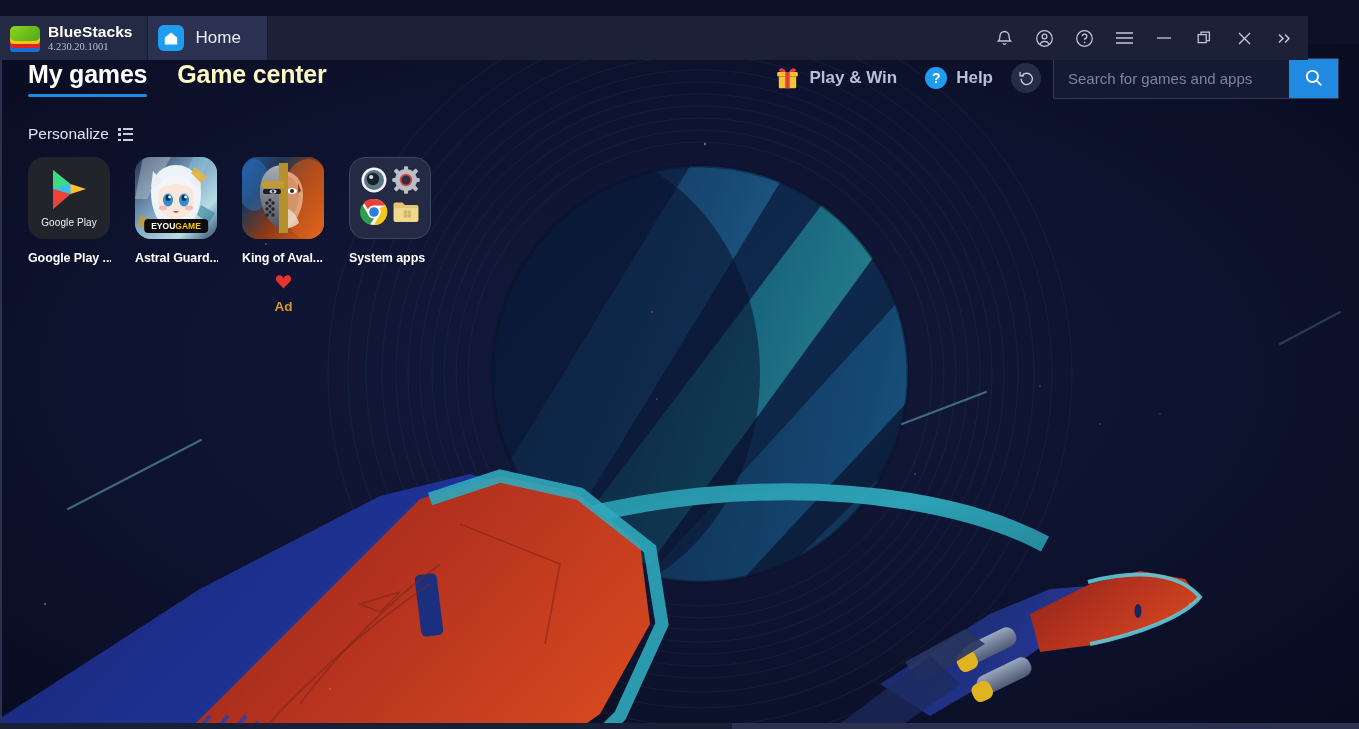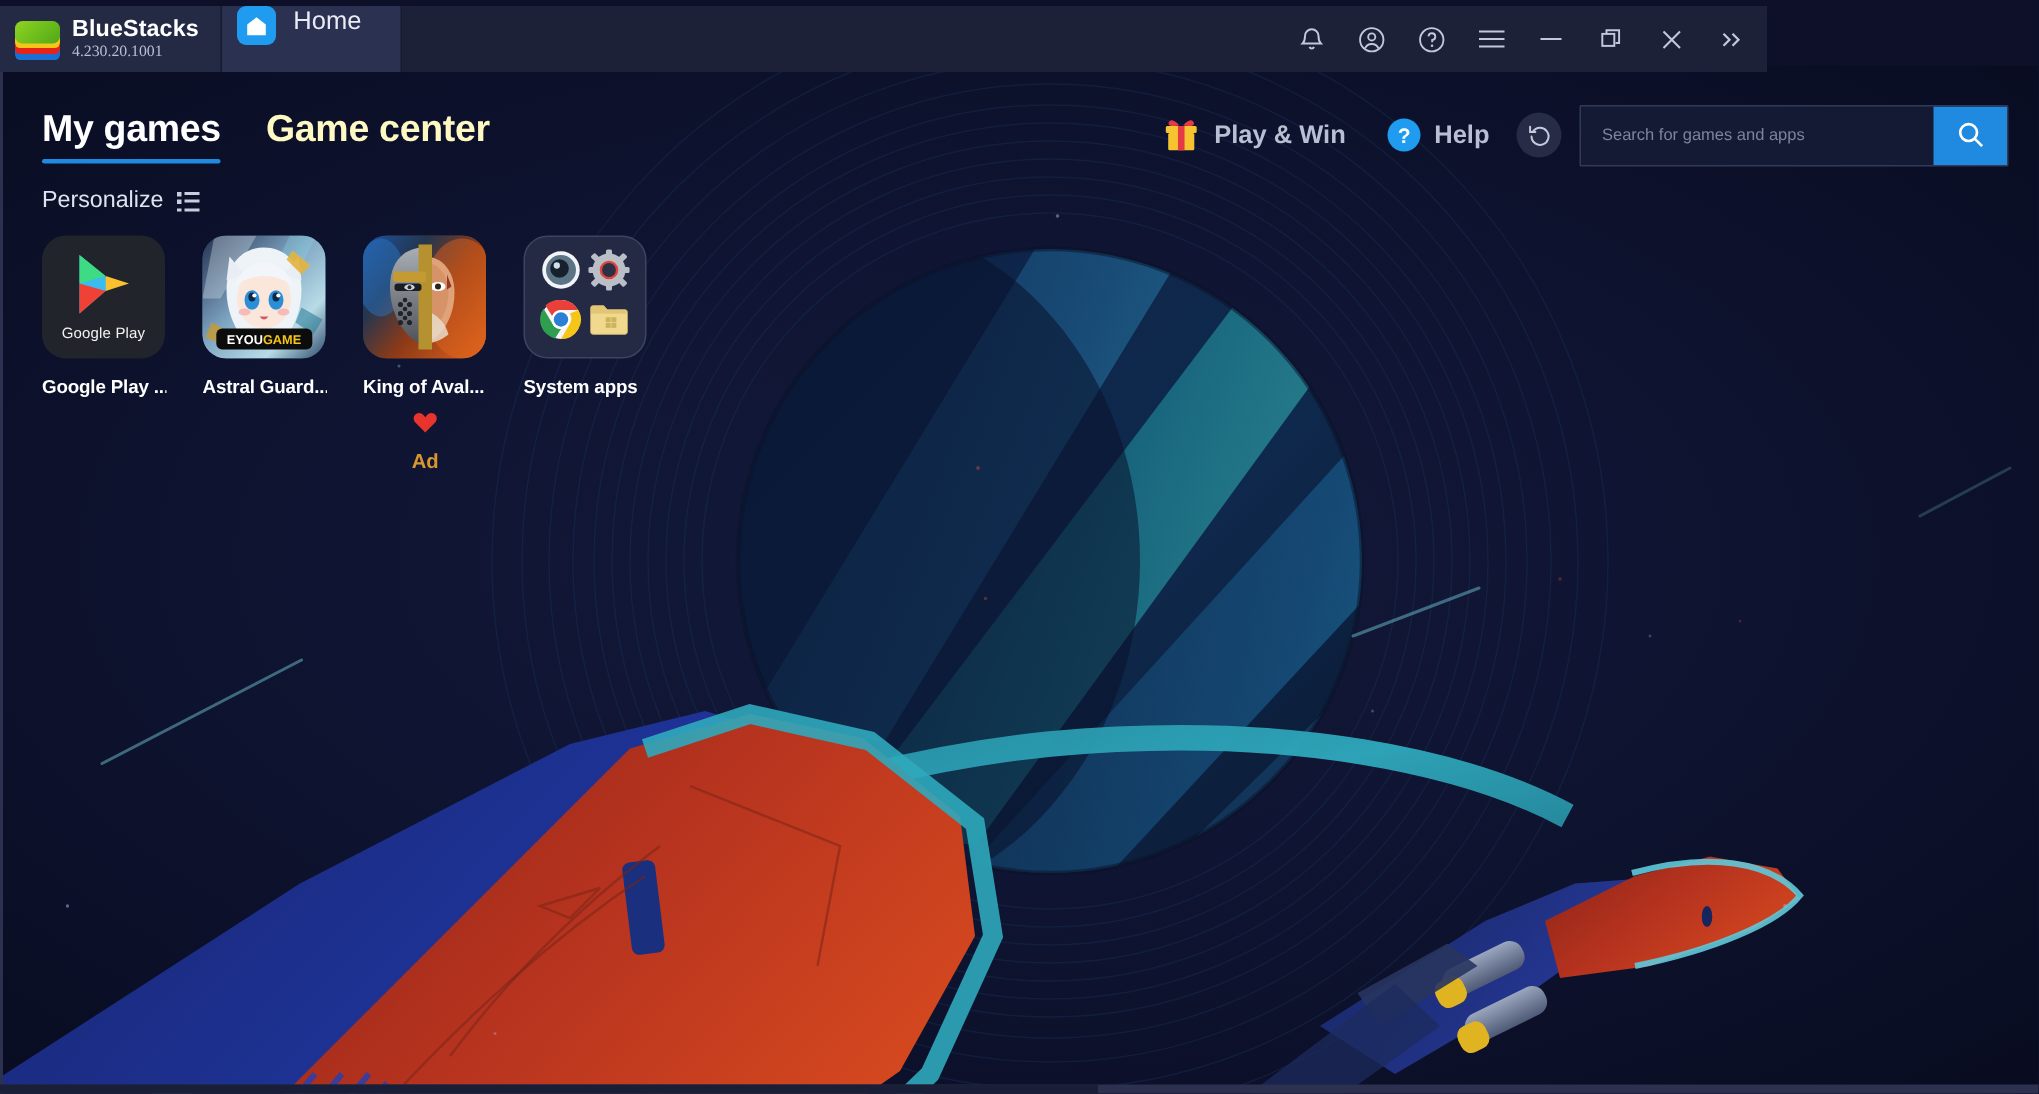--- a/index.html
+++ b/index.html
@@ -5,22 +5,22 @@
   * { box-sizing: border-box; margin: 0; padding: 0; }
   html, body {
     width: 1359px; height: 729px;
     overflow: hidden;
     background: #0d1028;
     font-family: "Liberation Sans", sans-serif;
   }
 
   
   .titlebar {
-    position: absolute; top: 4px; left: 0;
-    width: 1178px; height: 44px;
+    position: absolute; top: 16px; left: 0;
+    width: 1308px; height: 44px;
     background: #1c2138;
     display: flex; align-items: stretch;
     z-index: 40;
   }
   .brand {
     display: flex; align-items: center;
     padding: 0 14px 0 10px;
     background: #242a44;
     gap: 8px;
     height: 44px;
@@ -29,21 +29,21 @@
   .bs-layer { position: absolute; left: 0; width: 30px; height: 10px; border-radius: 3px/4px; }
   .bs-l1 { bottom: 0px; background: #1a6fd4; transform: skewX(0deg); }
   .bs-l2 { bottom: 4px; background: #e5231b; }
   .bs-l3 { bottom: 8px; background: #f5c518; }
   .bs-l4 { bottom: 11px; background: linear-gradient(135deg,#8fd420 0%,#4fa81a 100%); height: 15px; border-radius: 5px; }
   .bs-text { display: flex; flex-direction: column; justify-content: center; line-height: 1; }
   .bs-name { color: #ffffff; font-size: 15.5px; font-weight: bold; letter-spacing: .1px; }
   .bs-ver { color: #b9bfd4; font-size: 10.5px; margin-top: 3px; font-family: Liberation Serif, serif; }
 
   .tab-home {
-    display: flex; align-items: flex-start; gap: 12px;
+    display: flex; align-items: center; gap: 12px;
     padding: 0 26px 0 10px;
     background: #2b3251;
     border-left: 1px solid #171b30;
     border-right: 1px solid #171b30;
   }
   .home-icon {
     width: 26px; height: 26px; border-radius: 6px;
     background: #1f9cf0;
     display: flex; align-items: center; justify-content: center;
   }
@@ -66,21 +66,20 @@
     background: #0c1028;
   }
   .bg-wrap { position: absolute; inset: 0; overflow: hidden; }
   .bg-svg { position: absolute; top: 0; left: 0; width: 1359px; height: 685px; display: block; }
 
   .header {
     position: absolute; top: 0; left: 0;
     width: 1359px; height: 68px;
     display: flex; align-items: center;
     z-index: 10;
-    margin-top: 12px;
   }
   .nav-tabs { display: flex; align-items: flex-end; gap: 30px; padding-left: 28px; }
   .nav-tab {
     font-size: 25px; font-weight: bold; color: #fef9c3;
     padding-bottom: 8px; position: relative; cursor: pointer;
     letter-spacing: -0.2px;
   }
   .nav-tab.active { color: #ffffff; }
   .nav-tab.active::after {
     content: ""; position: absolute; left: 0; right: 0; bottom: 0;
@@ -104,21 +103,21 @@
     display: flex; align-items: center; justify-content: center;
     cursor: pointer; margin: 0 12px 0 4px;
   }
   .search-box {
     display: flex; align-items: stretch; height: 41px; width: 286px;
     border: 1px solid #333a57; border-radius: 1px; overflow: hidden;
     background: #141a33;
   }
   .search-input {
     flex: 1 1 auto; background: transparent; border: none; outline: none;
-    color: #dfe3f0; font-size: 11px; padding: 0 14px;
+    color: #dfe3f0; font-size: 15px; padding: 0 14px;
     font-family: "Liberation Sans", sans-serif;
   }
   .search-input::placeholder { color: #7c849d; }
   .search-btn {
     width: 49px; background: #1f8ae0;
     display: flex; align-items: center; justify-content: center; cursor: pointer;
   }
 
   
   .content { position: absolute; top: 68px; left: 0; width: 1359px; z-index: 10; }

